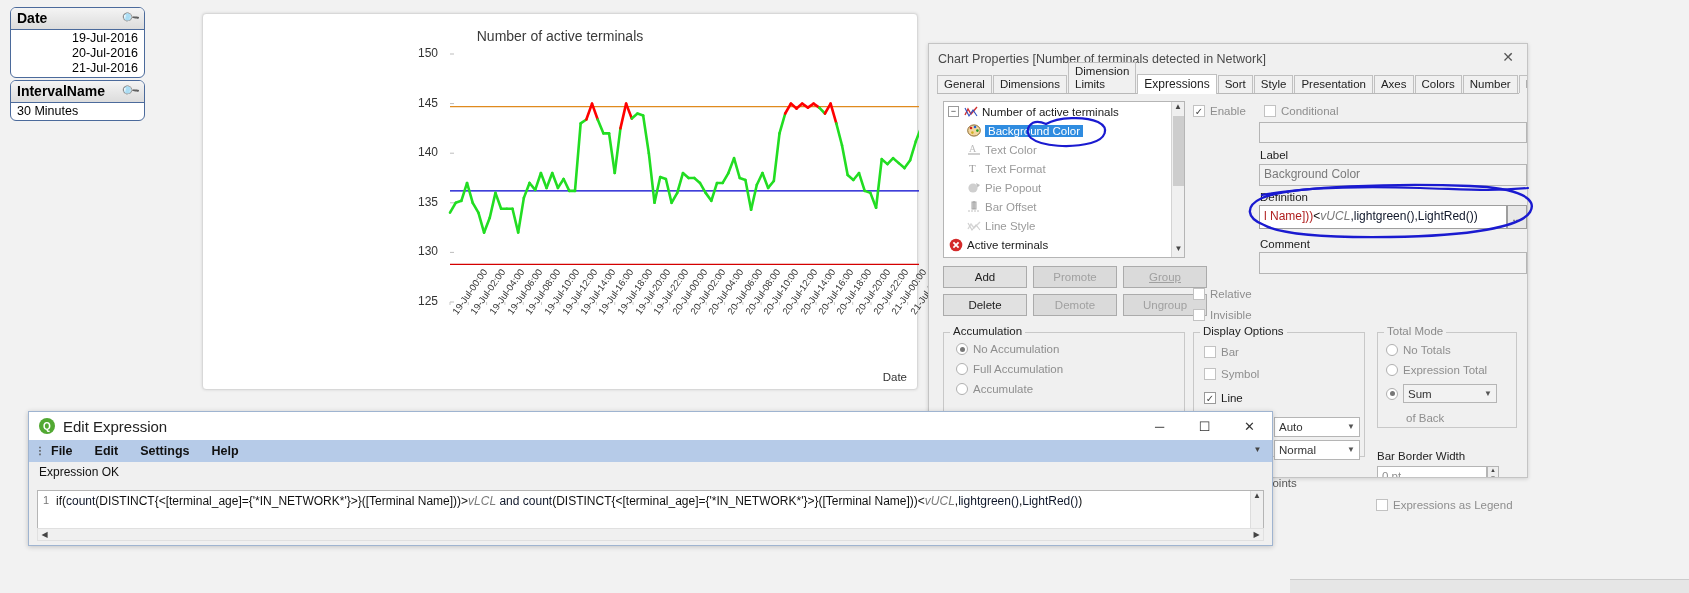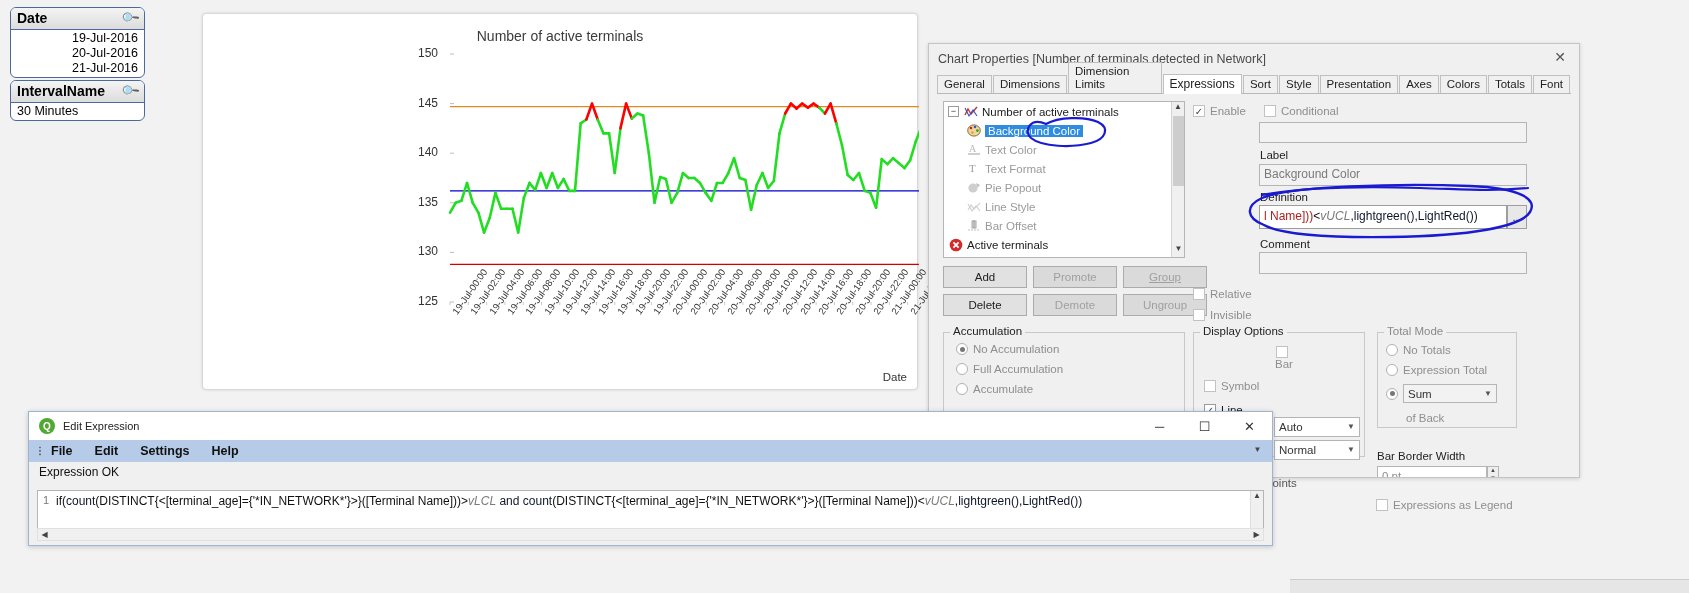--- a/index.html
+++ b/index.html
@@ -55,21 +55,21 @@
   .xtick {
     position:absolute; font-size:9.5px; color:#333;
     transform-origin:left top;
     transform:rotate(-55deg);
     white-space:nowrap;
   }
   #xaxisLabel { position:absolute; right:10px; bottom:6px; font-size:11.5px; color:#333; }
 
   
   #propsDlg {
-    position:absolute; left:928px; top:43px; width:652px; height:435px;
+    position:absolute; left:928px; top:43px; width:600px; height:435px;
     background:#f0f0f0;
     border:1px solid #c4c4c4;
     box-shadow:0 1px 4px rgba(0,0,0,.15);
     overflow:hidden;
   }
   #propsTitle {
     position:absolute; left:9px; top:8px; font-size:12.5px; color:#4a4a4a;
   }
   #propsClose {
     position:absolute; right:4px; top:3px; width:30px; height:20px;
@@ -168,21 +168,21 @@
     position:absolute; left:28px; top:411px; width:1245px; height:135px;
     background:#f0f0f0; border:1px solid #9fb4d0;
     box-shadow:0 1px 5px rgba(0,0,0,.2);
   }
   #ewTitlebar { height:28px; display:flex; align-items:center; background:#fff; }
   #ewLogo {
     width:16px; height:16px; border-radius:50%; background:#51a832; color:#fff;
     font-size:10px; font-weight:bold; display:flex; align-items:center; justify-content:center;
     margin-left:10px; margin-right:8px;
   }
-  #ewTitle { font-size:11px; color:#222; }
+  #ewTitle { font-size:15px; color:#222; }
   #ewCtrls { margin-left:auto; display:flex; }
   #ewCtrls div { width:45px; height:28px; display:flex; align-items:center; justify-content:center;
                  font-size:13px; color:#333; cursor:pointer; }
   #ewMenu {
     height:22px; background:#b6cbe8; display:flex; align-items:center;
     font-size:12.5px; color:#111; font-weight:bold; padding-left:6px;
   }
   #ewMenu .grip { letter-spacing:0; margin-right:6px; color:#555; font-size:10px; line-height:8px; }
   #ewMenu span.mi { margin-right:22px; cursor:pointer; }
   #ewStatus { font-size:12px; color:#111; padding:3px 0 2px 10px; }
@@ -447,21 +447,21 @@
   <div id="tabstrip">
       <div class="tab">General</div>
       <div class="tab">Dimensions</div>
       <div class="tab">Dimension Limits</div>
       <div class="tab active">Expressions</div>
       <div class="tab">Sort</div>
       <div class="tab">Style</div>
       <div class="tab">Presentation</div>
       <div class="tab">Axes</div>
       <div class="tab">Colors</div>
-      <div class="tab">Totals</div>
+      <div class="tab">Number</div>
       <div class="tab">Font</div>
     </div>
 
   <div id="exprTree">
     <div id="treeNodes">
         <div class="tnode">
           <span class="exp">−</span>
           <span class="ico">
             <svg width="14" height="12" viewBox="0 0 14 12">
               <polyline points="1,9 4,3 7,8 13,1" fill="none" stroke="#d03030" stroke-width="1.4"></polyline>
@@ -503,36 +503,36 @@
           <span class="ico">
             <svg width="14" height="13" viewBox="0 0 14 13">
               <circle cx="6" cy="7" r="4.6" fill="#cfcfcf"></circle>
               <path d="M9 2 L13 4 L10.5 6.6 Z" fill="#bdbdbd"></path>
             </svg>
           </span>
           <span class="lbl dim">Pie Popout</span>
         </div>
         <div class="tnode child">
           <span class="ico">
-            <svg width="14" height="12" viewBox="0 0 14 12">
-              <polyline points="1,9 4,4 7,8 13,2" fill="none" stroke="#d6d6d6" stroke-width="1.4"></polyline>
-              <polyline points="1,3 5,10 9,5 13,10" fill="none" stroke="#cfcfcf" stroke-width="1.1"></polyline>
-            </svg>
-          </span>
-          <span class="lbl dim">Line Style</span>
-        </div>
-        <div class="tnode child">
-          <span class="ico">
             <svg width="14" height="13" viewBox="0 0 14 13">
               <rect x="5" y="2" width="4" height="7" fill="#d8d8d8" stroke="#a8a8a8"></rect>
               <line x1="7" y1="1" x2="7" y2="9" stroke="#9a9a9a"></line>
               <line x1="1" y1="11" x2="13" y2="11" stroke="#c0c0c0" stroke-dasharray="2,1"></line>
             </svg>
           </span>
           <span class="lbl dim">Bar Offset</span>
+        </div>
+        <div class="tnode child">
+          <span class="ico">
+            <svg width="14" height="12" viewBox="0 0 14 12">
+              <polyline points="1,9 4,4 7,8 13,2" fill="none" stroke="#d6d6d6" stroke-width="1.4"></polyline>
+              <polyline points="1,3 5,10 9,5 13,10" fill="none" stroke="#cfcfcf" stroke-width="1.1"></polyline>
+            </svg>
+          </span>
+          <span class="lbl dim">Line Style</span>
         </div>
         <div class="tnode">
           <span class="ico">
             <svg width="14" height="14" viewBox="0 0 14 14">
               <circle cx="7" cy="7" r="6.3" fill="#d42a2a"></circle>
               <path d="M4.4 4.4 L9.6 9.6 M9.6 4.4 L4.4 9.6" stroke="#fff" stroke-width="1.8"></path>
             </svg>
           </span>
           <span class="lbl">Active terminals</span>
         </div>
@@ -599,21 +599,21 @@
     <div class="spin" style="left:116px; top:101px; width:32px; height:19px; color:#8e8e8e;">10</div>
     <div class="spinbtns" style="left:148px; top:101px; height:19px;">
       <div>▲</div>
       <div>▼</div>
     </div>
     <div class="dimtxt" style="position:absolute; left:166px; top:104px; font-size:11.5px;">Steps Back</div>
   </div>
 
   <div class="gbox" style="left:264px; top:288px; width:172px; height:125px;">
     <div class="gtitle">Display Options</div>
-    <div class="rowitem" style="margin:13px 0 0 10px;flex-direction:column;">
+    <div class="rowitem" style="margin:13px 0 0 10px;">
       <span class="cbx dim"></span>
       <span class="dimtxt">Bar</span>
     </div>
     <div class="rowitem" style="margin:10px 0 0 10px;">
       <span class="cbx dim"></span>
       <span class="dimtxt">Symbol</span>
     </div>
     <div class="combo" style="left:80px; top:84px; width:86px; height:20px;">
       <span class="cv">Auto</span>
       <span class="arr">▼</span>

